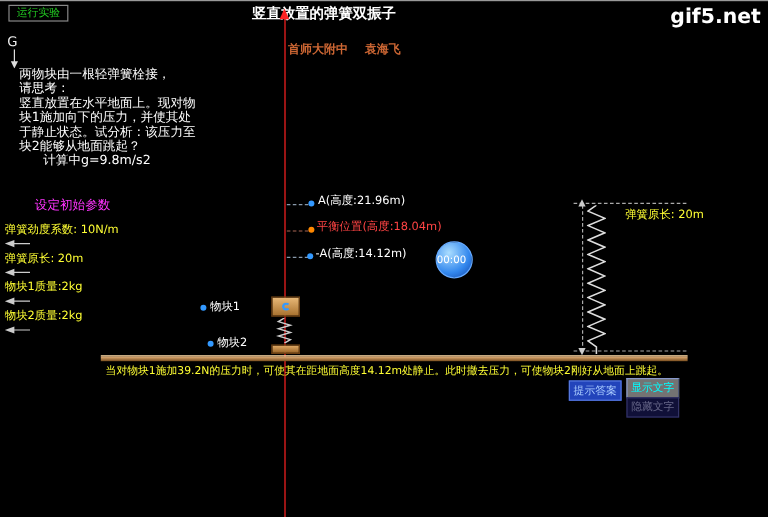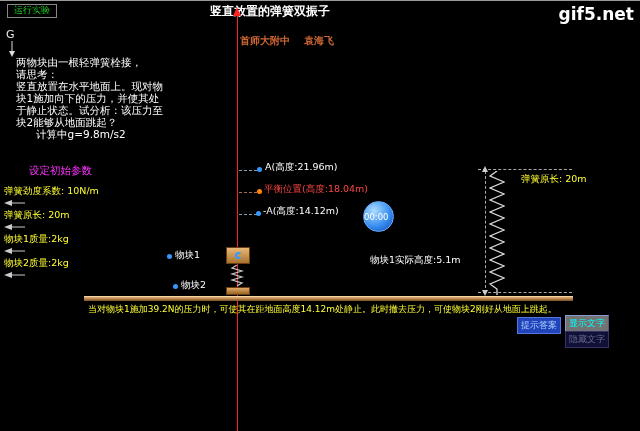--- a/index.html
+++ b/index.html
@@ -40,21 +40,21 @@
     color:#fff; font-size:8.5px; text-align:left; line-height:31px; border:1px solid #66aaff; }
   #block1 { left:226px; top:246px; width:24px; height:17px;
     background:linear-gradient(#e8b877,#a9722f); border:1px solid #6b3f12; }
   #block1 .cring { position:absolute; left:8px; top:4px; width:7px; height:7px;
     border:2px solid #3399ff; border-right-color:transparent; border-radius:50%; }
   #block2 { left:226px; top:286px; width:24px; height:8px;
     background:linear-gradient(#e0aa66,#9a6426); border:1px solid #6b3f12; }
   #ground { left:84px; top:295px; width:489px; height:5px;
     background:linear-gradient(#e6b27a,#7a4e1e); border-top:1px solid #f5d3a0; }
   #answer { left:88px; top:302px; font-size:9px; color:#ffff33; white-space:nowrap; }
-  .btn { position:absolute; font-size:9px; padding:1px 3px; cursor:pointer; font-family:"DejaVu Sans", sans-serif;margin-left:43px; }
+  .btn { position:absolute; font-size:9px; padding:1px 3px; cursor:pointer; font-family:"DejaVu Sans", sans-serif; }
   #hint-btn { left:474px; top:316px; color:#aaccff; background:#2244bb; border:1px solid #5577dd; }
   #show-btn { left:522px; top:314px; color:#00ffff; background:#737373; border:1px outset #8899cc; }
   #hide-btn { left:522px; top:330px; color:#666688; background:#101038; border:1px solid #333366; }
 </style>
 </head>
 <body>
 
 <div id="root">
 
   <button id="run-btn" class="abs">运行实验</button>
@@ -145,20 +145,19 @@
   <svg class="abs" style="left:230px;top:264px;" width="14" height="21">
     <polyline points="7,0 2,3 12,6 2,9 12,12 2,15 12,18 7,21" fill="none" stroke="#cccccc" stroke-width="1.2"></polyline>
   </svg>
   <div id="block2" class="abs"></div>
   <div id="ground" class="abs"></div>
 
   <div class="dot" style="left:167px;top:253px;background:#3399ff;"></div>
   <div class="abs t95 white" style="left:175px;top:248px;">物块1</div>
   <div class="dot" style="left:173px;top:283px;background:#3399ff;"></div>
   <div class="abs t95 white" style="left:181px;top:278px;">物块2</div>
-  <div class="abs t95 white" style="left:370px;top:253px;">物块1实际高度:5.1m</div>
 
   <div id="answer" class="abs">当对物块1施加39.2N的压力时，可使其在距地面高度14.12m处静止。此时撤去压力，可使物块2刚好从地面上跳起。</div>
   <button id="hint-btn" class="btn">提示答案</button>
   <button id="show-btn" class="btn">显示文字</button>
   <button id="hide-btn" class="btn">隐藏文字</button>
 
 </div>
 
 </body></html>

